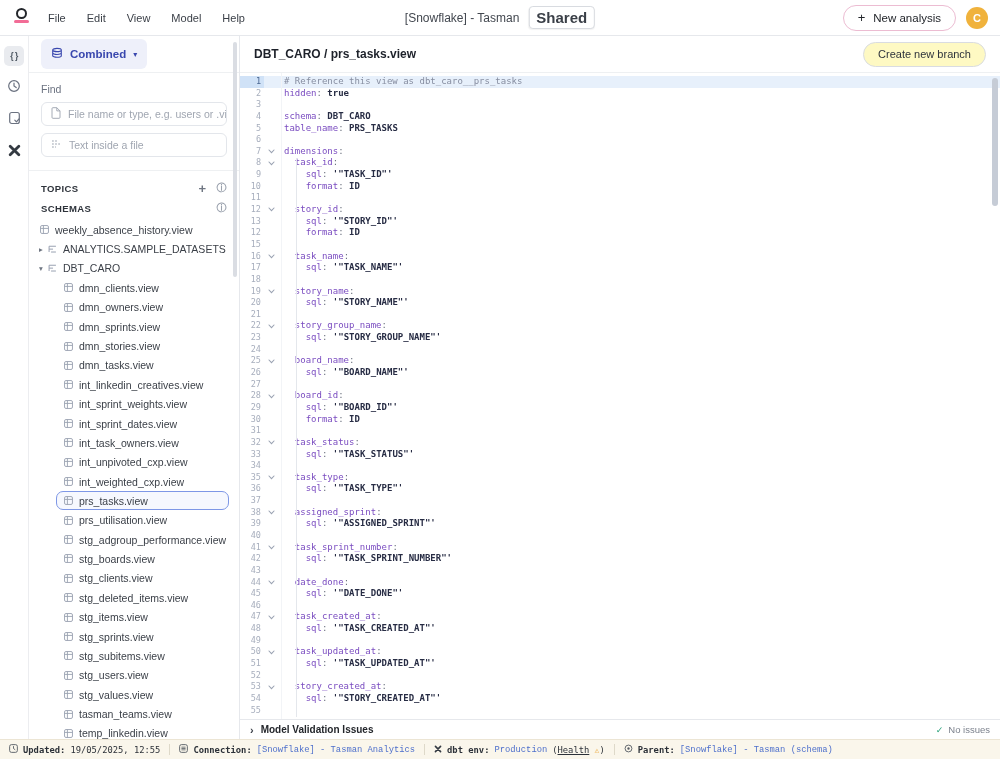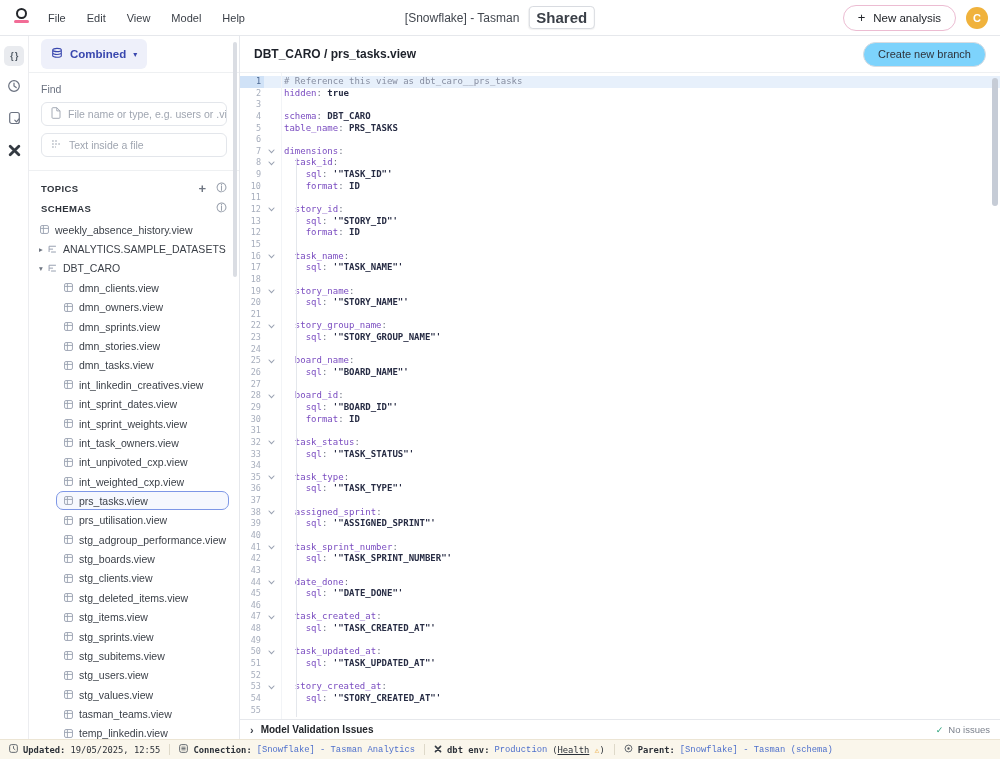--- a/index.html
+++ b/index.html
@@ -58,21 +58,21 @@
   .trow.view-child{padding-left:35px;}
   .trow.selected{height:19px;margin:0 10px 0 27px;padding-left:7px;border:1.5px solid #7e97e6;
     border-radius:7px;background:#f6f8fe;}
   .tree-scroll{position:absolute;right:2px;top:6px;width:4px;height:235px;background:#dadde3;border-radius:2px;cursor:pointer;}
 
   
   .editor{flex:1;display:flex;flex-direction:column;min-width:0;background:#fff;}
   .ed-head{height:37px;flex:none;border-bottom:1px solid #eef0f2;display:flex;align-items:center;padding:0 14px;}
   .ed-title{font-size:12px;font-weight:700;color:#1d212a;}
   .btn-branch{margin-left:auto;height:25px;padding:0 14px;border:1px solid #d9dce1;border-radius:14px;
-    font-size:11px;color:#2e333b;background:#7dd3fc;display:flex;align-items:center;cursor:pointer;}
+    font-size:11px;color:#2e333b;background:#fef9c3;display:flex;align-items:center;cursor:pointer;}
   .code{flex:1;position:relative;overflow:hidden;font-family:"DejaVu Sans Mono","Liberation Mono",monospace;
     font-size:9px;padding-top:3px;}
   .cl{display:flex;height:11.65px;line-height:11.65px;align-items:center;}
   .ln{width:24px;flex:none;text-align:right;color:#a7aebd;font-size:8.5px;padding-right:3px;}
   .fold{width:15px;flex:none;display:flex;justify-content:center;align-items:center;cursor:pointer;}
   .ct{white-space:pre;padding-left:5px;}
   .tk-k{color:#7a4cc0;}
   .tk-p{color:#6e7480;}
   .tk-v{color:#272c44;font-weight:700;}
   .tk-c{color:#868da0;}
@@ -287,30 +287,30 @@
           </span>
           <span>int_linkedin_creatives.view</span>
         </div>
         <div class="trow view-child">
           <span class="ticon">
             <svg width="9" height="9" viewBox="0 0 10 10">
               <rect x="0.6" y="0.6" width="8.8" height="8.8" rx="1.6" fill="none" stroke="#98a0b0" stroke-width="1"></rect>
               <path d="M0.6 3.8 h8.8 M3.8 0.6 v8.8" stroke="#98a0b0" stroke-width="1" fill="none"></path>
             </svg>
           </span>
+          <span>int_sprint_weights.view</span>
+        </div>
+        <div class="trow view-child">
+          <span class="ticon">
+            <svg width="9" height="9" viewBox="0 0 10 10">
+              <rect x="0.6" y="0.6" width="8.8" height="8.8" rx="1.6" fill="none" stroke="#98a0b0" stroke-width="1"></rect>
+              <path d="M0.6 3.8 h8.8 M3.8 0.6 v8.8" stroke="#98a0b0" stroke-width="1" fill="none"></path>
+            </svg>
+          </span>
           <span>int_sprint_dates.view</span>
-        </div>
-        <div class="trow view-child">
-          <span class="ticon">
-            <svg width="9" height="9" viewBox="0 0 10 10">
-              <rect x="0.6" y="0.6" width="8.8" height="8.8" rx="1.6" fill="none" stroke="#98a0b0" stroke-width="1"></rect>
-              <path d="M0.6 3.8 h8.8 M3.8 0.6 v8.8" stroke="#98a0b0" stroke-width="1" fill="none"></path>
-            </svg>
-          </span>
-          <span>int_sprint_weights.view</span>
         </div>
         <div class="trow view-child">
           <span class="ticon">
             <svg width="9" height="9" viewBox="0 0 10 10">
               <rect x="0.6" y="0.6" width="8.8" height="8.8" rx="1.6" fill="none" stroke="#98a0b0" stroke-width="1"></rect>
               <path d="M0.6 3.8 h8.8 M3.8 0.6 v8.8" stroke="#98a0b0" stroke-width="1" fill="none"></path>
             </svg>
           </span>
           <span>int_task_owners.view</span>
         </div>

